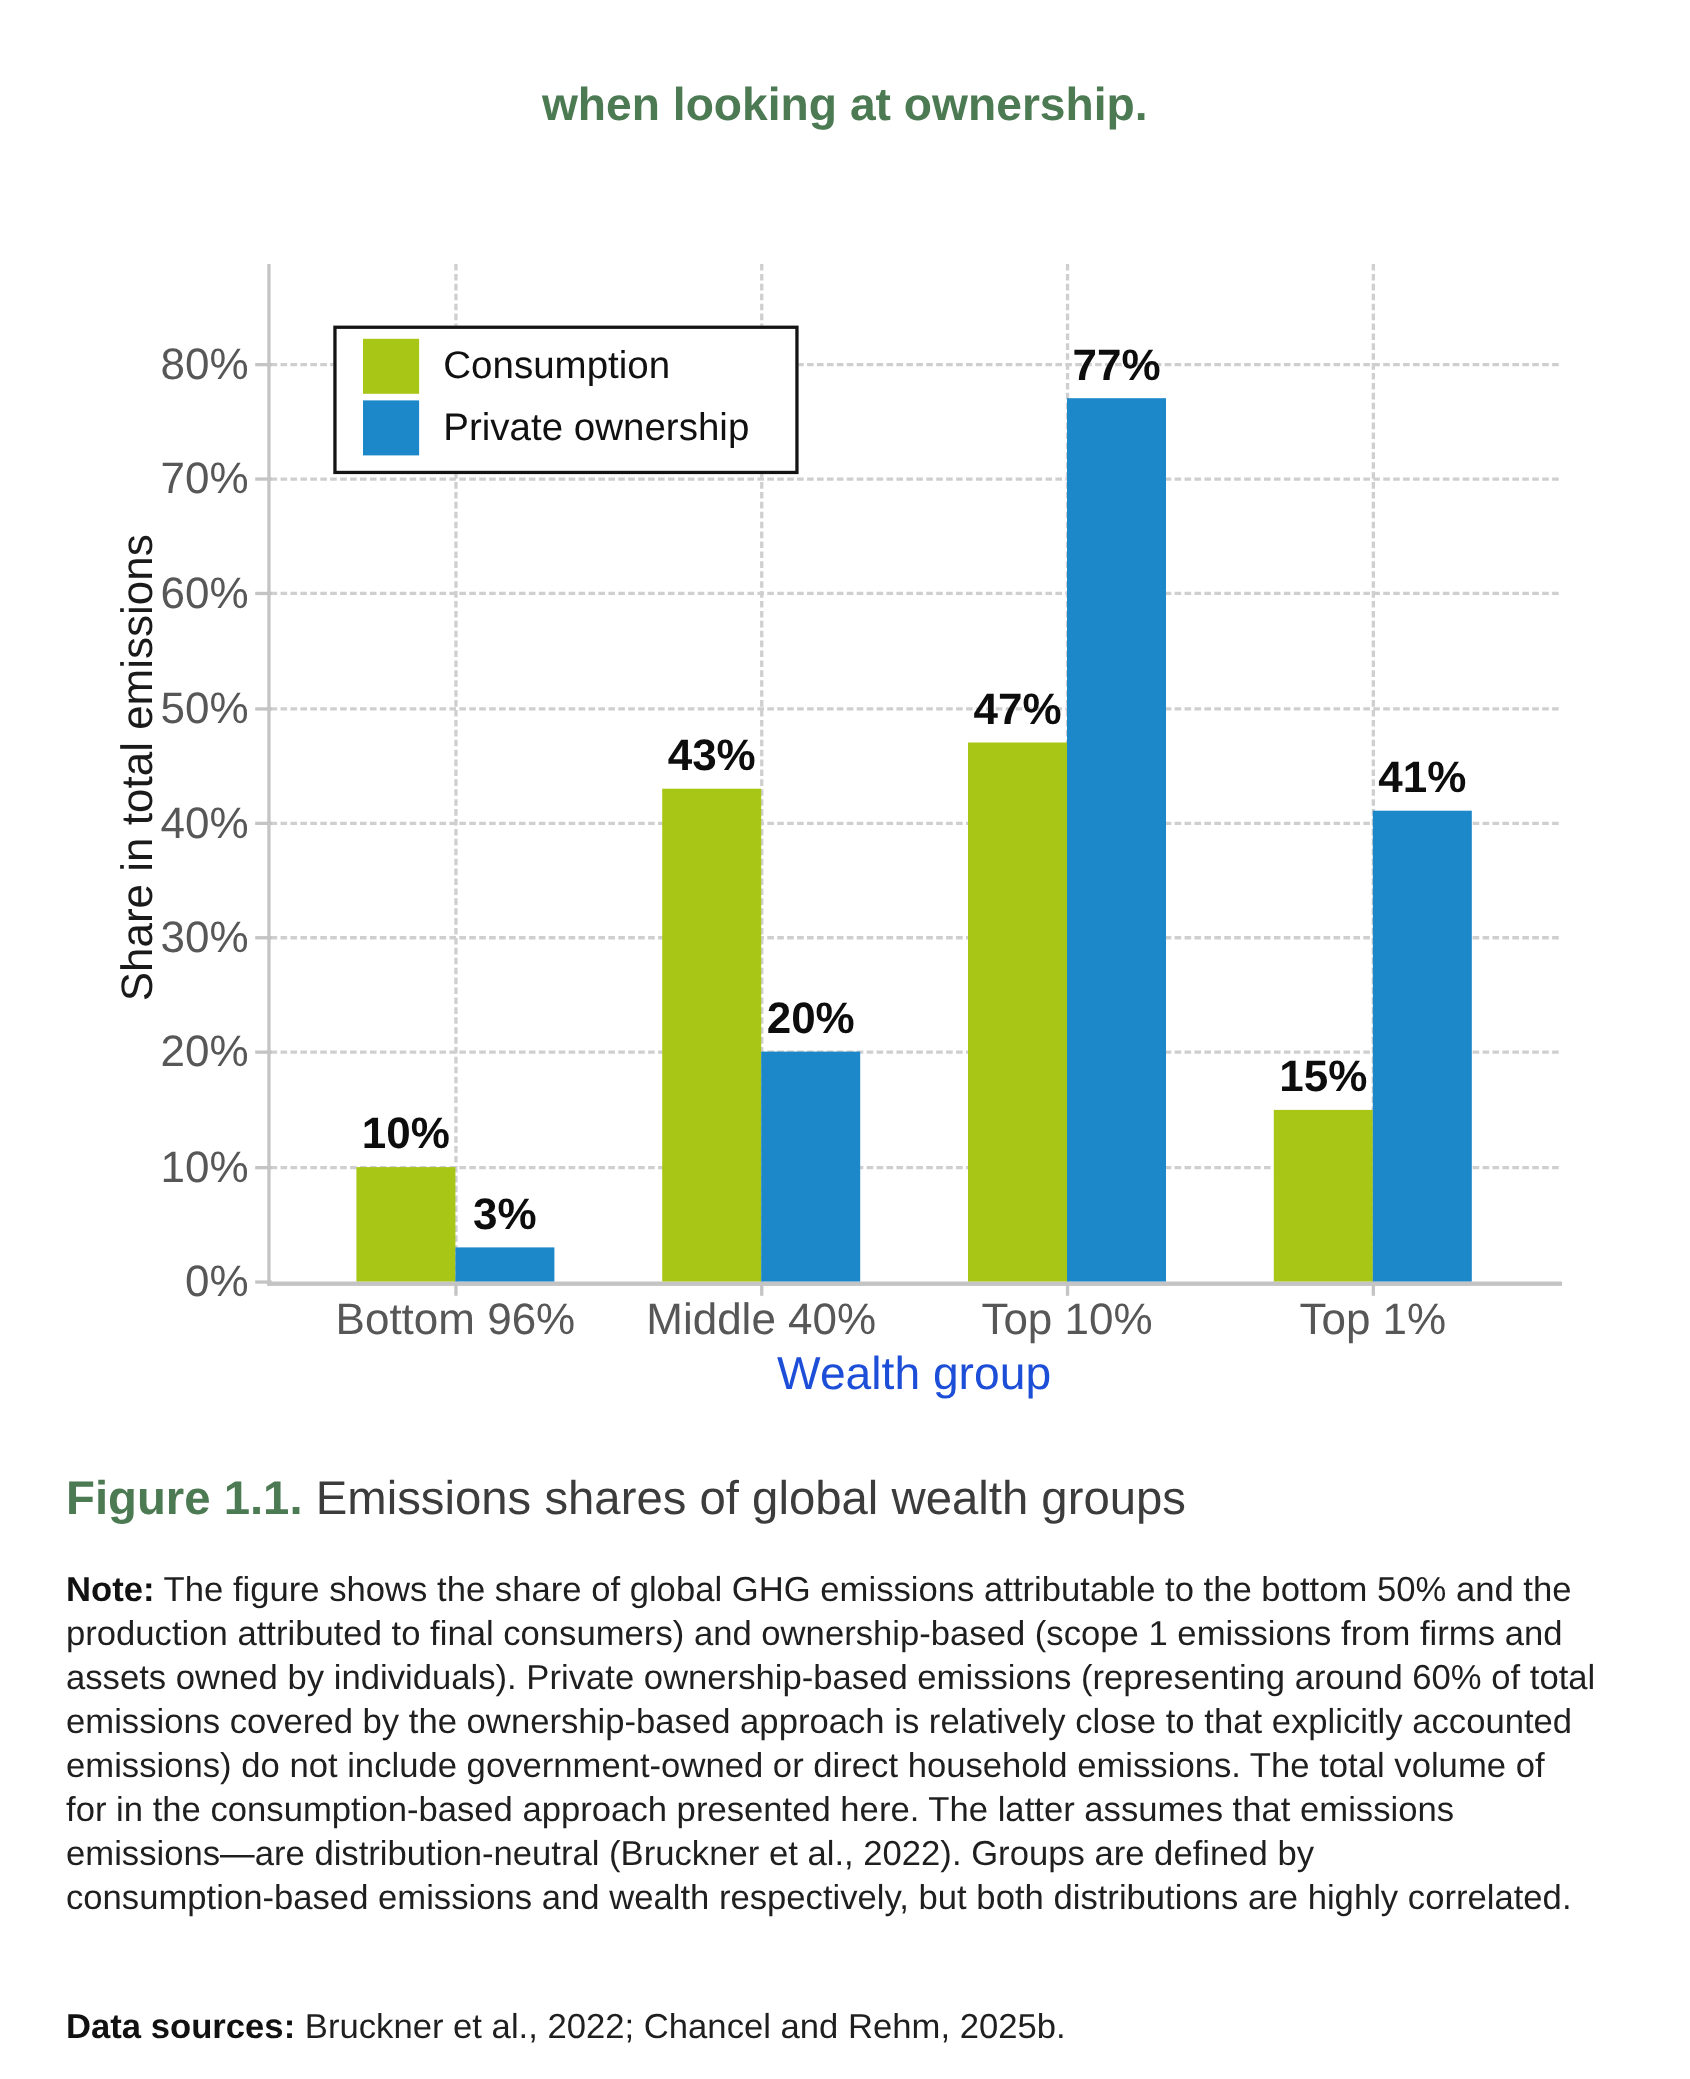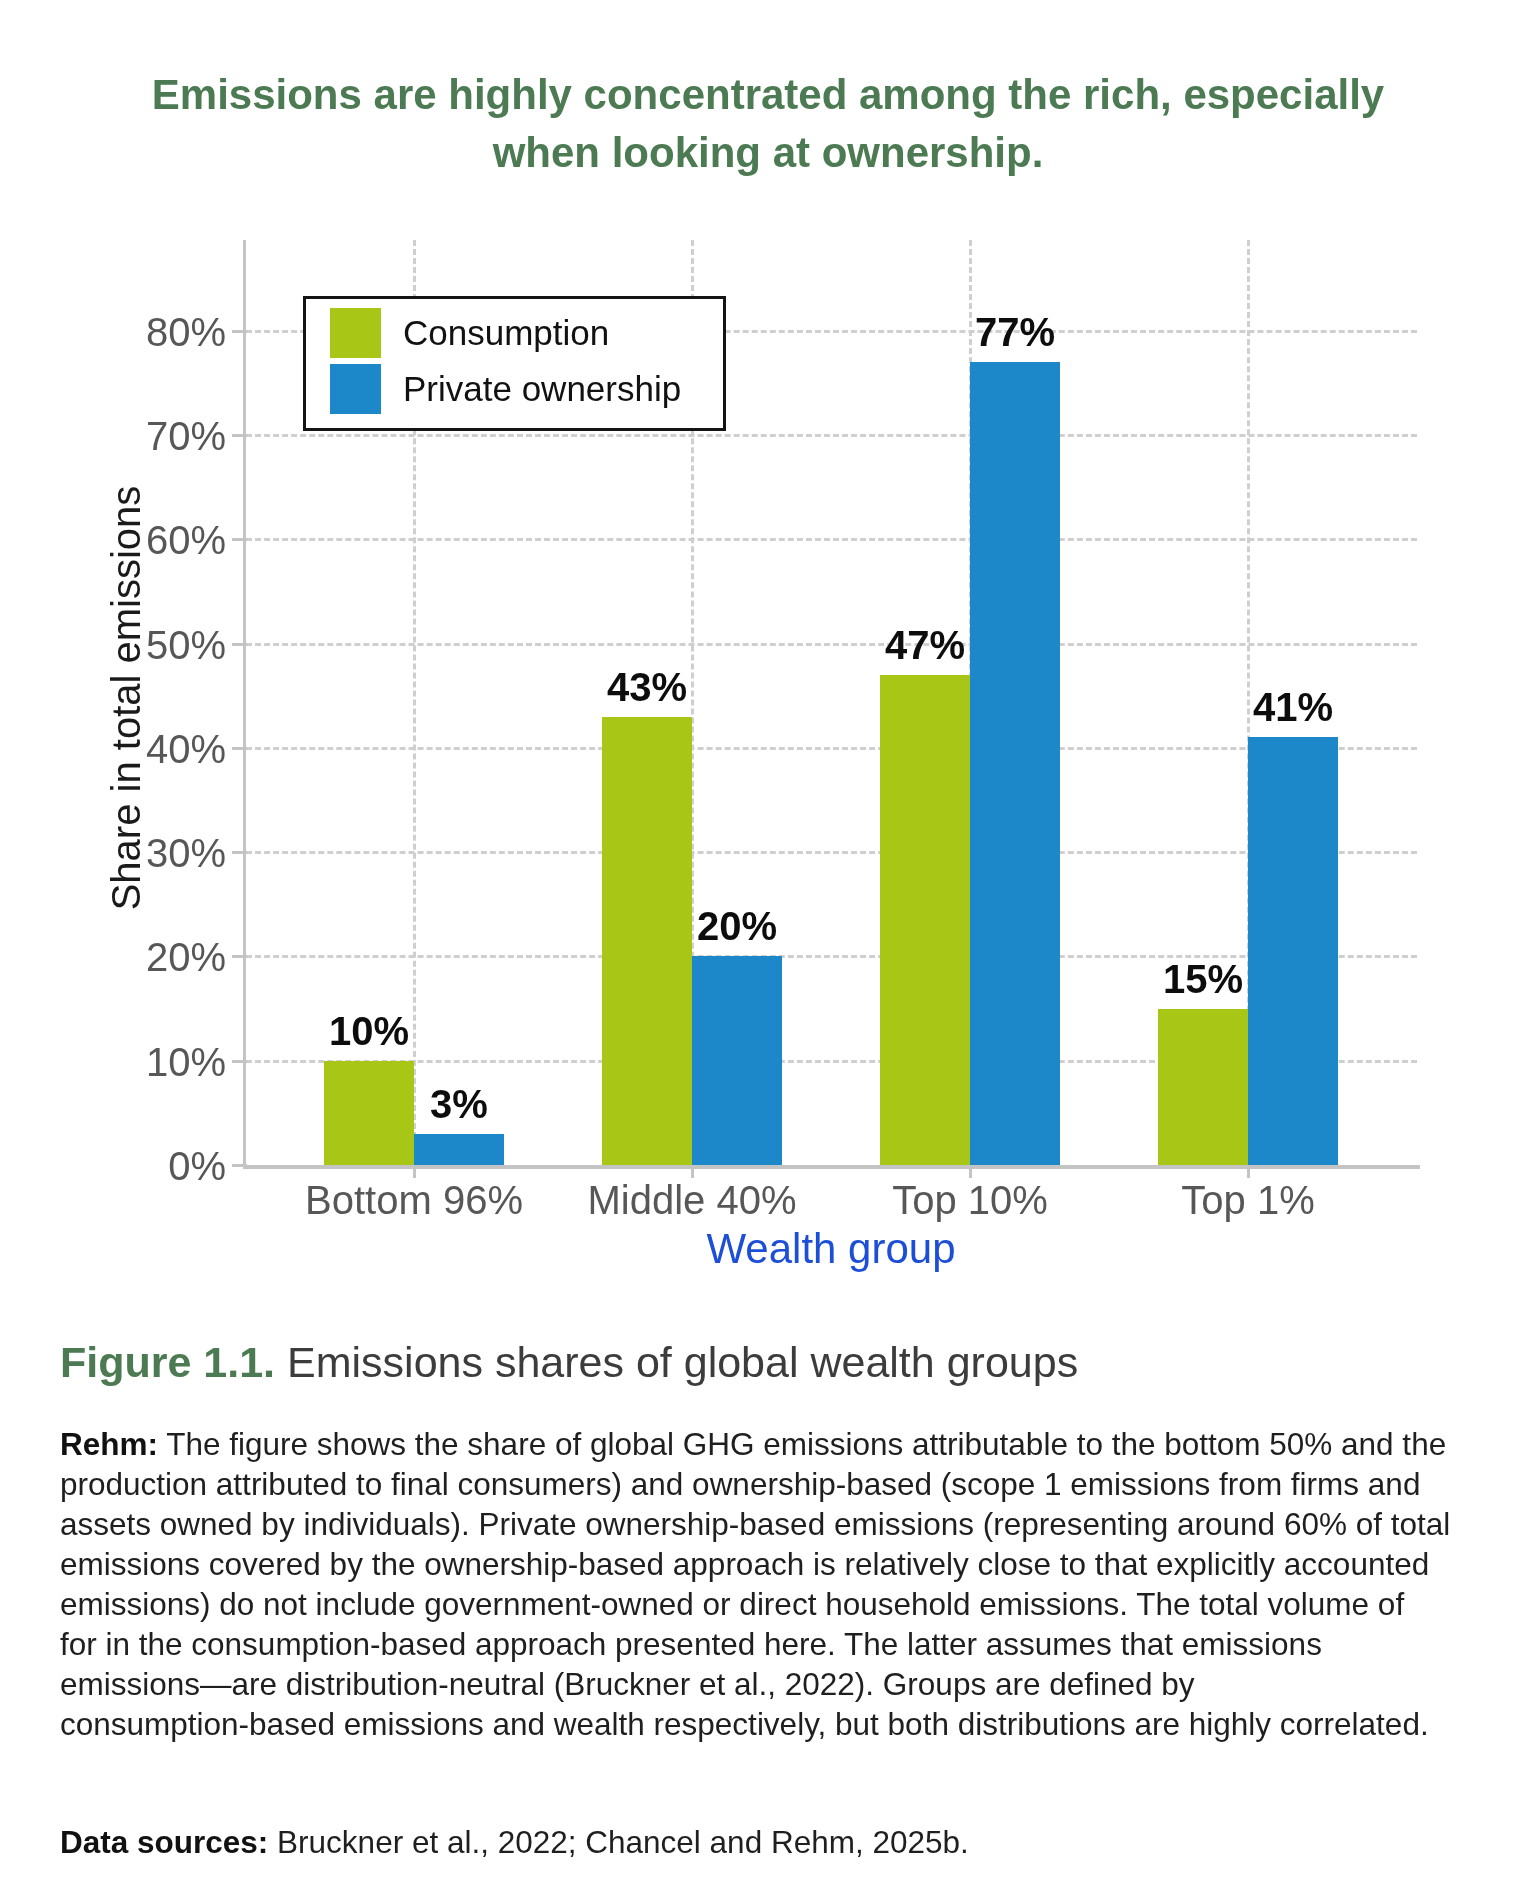--- a/index.html
+++ b/index.html
@@ -57,21 +57,20 @@
   
   #note{left:60px;top:1424px;width:1430px;font-size:31.5px;line-height:40px;color:#1f1f1f;}
   .note-line{white-space:nowrap;}
   .b{font-weight:700;color:#111111;}
   #sources{left:60px;top:1824px;width:1430px;font-size:31.5px;color:#1f1f1f;white-space:nowrap;}
 </style>
 </head>
 <body>
 
 <div id="title" class="abs" style="color: rgb(76, 122, 82);">
-  <div>Emissions are highly concentrated among the rich, especially</div>
   <div>when looking at ownership.</div>
 </div>
 
 <div id="chart" class="abs">
     <div class="tick-y" style="left: 232px; top: 1164px;"></div>
     <div class="ytick-label" style="left: 106px; top: 1166px;">0%</div>
     <div class="gridline-h" style="left: 246px; top: 1060px; width: 1171px;"></div>
     <div class="tick-y" style="left: 232px; top: 1060px;"></div>
     <div class="ytick-label" style="left: 106px; top: 1062px;">10%</div>
     <div class="gridline-h" style="left: 246px; top: 955px; width: 1171px;"></div>
@@ -139,21 +138,21 @@
     <div class="legend-swatch" style="background: rgb(168, 198, 22);"></div>
     <div class="legend-text">Consumption</div>
   </div>
 </div>
 
 <div id="caption" class="abs">
   <span class="fig">Figure 1.1.</span><span class="cap"> Emissions shares of global wealth groups</span>
 </div>
 
 <div id="note" class="abs">
-  <div class="note-line"><span class="b">Rehm:</span><span> The figure shows the share of global GHG emissions attributable to the bottom 50% and the</span></div>
+  <div class="note-line"><span class="b">Note:</span><span> The figure shows the share of global GHG emissions attributable to the bottom 50% and the</span></div>
   <div class="note-line">production attributed to final consumers) and ownership-based (scope 1 emissions from firms and</div>
   <div class="note-line">assets owned by individuals). Private ownership-based emissions (representing around 60% of total</div>
   <div class="note-line">emissions covered by the ownership-based approach is relatively close to that explicitly accounted</div>
   <div class="note-line">emissions) do not include government-owned or direct household emissions. The total volume of</div>
   <div class="note-line">for in the consumption-based approach presented here. The latter assumes that emissions</div>
   <div class="note-line">emissions—are distribution-neutral (Bruckner et al., 2022). Groups are defined by</div>
   <div class="note-line">consumption-based emissions and wealth respectively, but both distributions are highly correlated.</div>
 </div>
 
 <div id="sources" class="abs">

